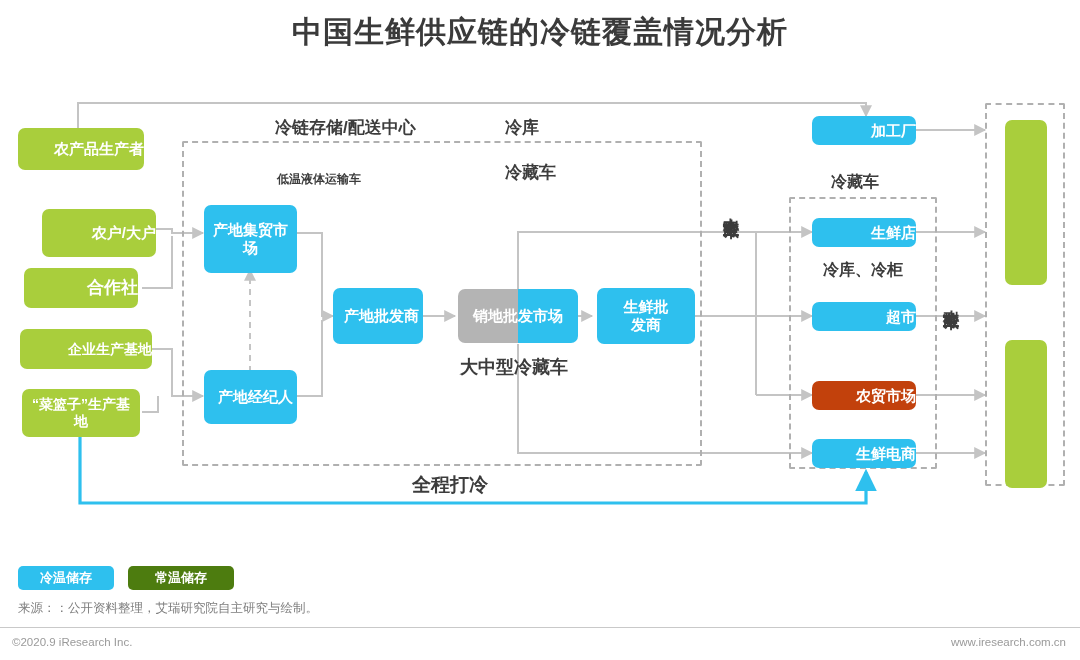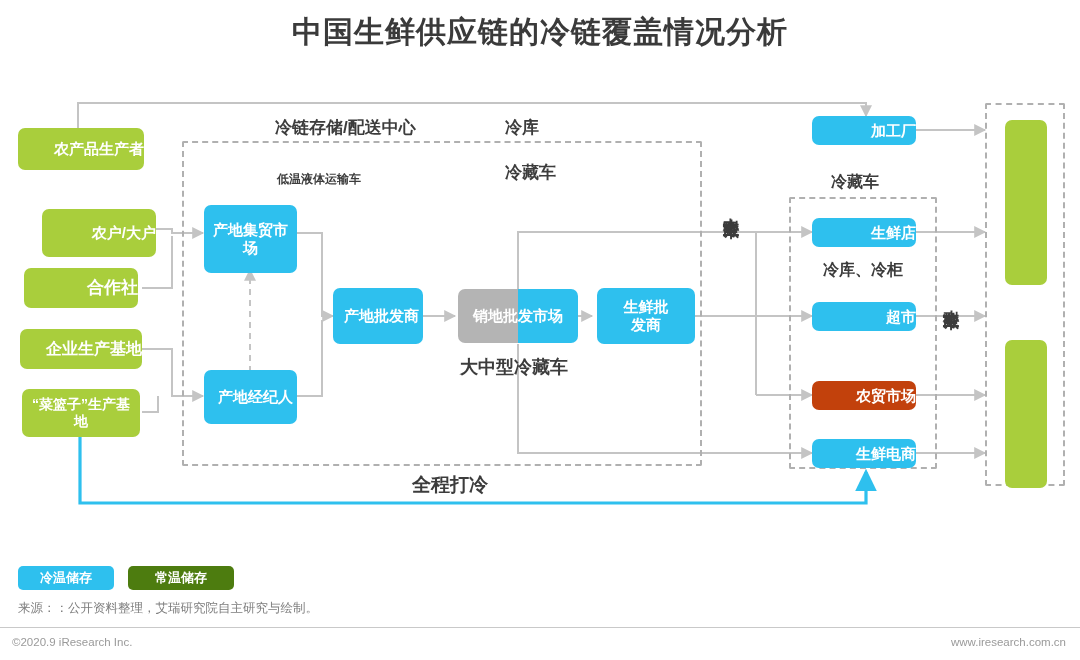--- a/index.html
+++ b/index.html
@@ -134,21 +134,21 @@
 
   <div class="node green" style="left:18px;top:128px;width:126px;height:42px;font-size:15px;">
     <span>农产品生产者</span>
   </div>
   <div class="node green" style="left:24px;top:209px;width:114px;height:48px;font-size:15px;margin-left:18px;">
     <span>农户/大户</span>
   </div>
   <div class="node green" style="left:24px;top:268px;width:114px;height:40px;font-size:17px;">
     <span>合作社</span>
   </div>
-  <div class="node green" style="left:20px;top:329px;width:122px;height:40px;font-size:16px;">
+  <div class="node green" style="left:20px;top:329px;width:132px;height:40px;font-size:14px;">
     <span>企业生产基地</span>
   </div>
   <div class="node green" style="left:22px;top:389px;width:118px;height:48px;font-size:14px;padding:0 6px;">
     <span>“菜篮子”生产基地</span>
   </div>
 
   <div class="node blue" style="left:204px;top:205px;width:93px;height:68px;font-size:15px;padding:0 4px;">
     <span>产地集贸市场</span>
   </div>
   <div class="node blue" style="left:204px;top:370px;width:93px;height:54px;font-size:15px;padding:0 4px;">

